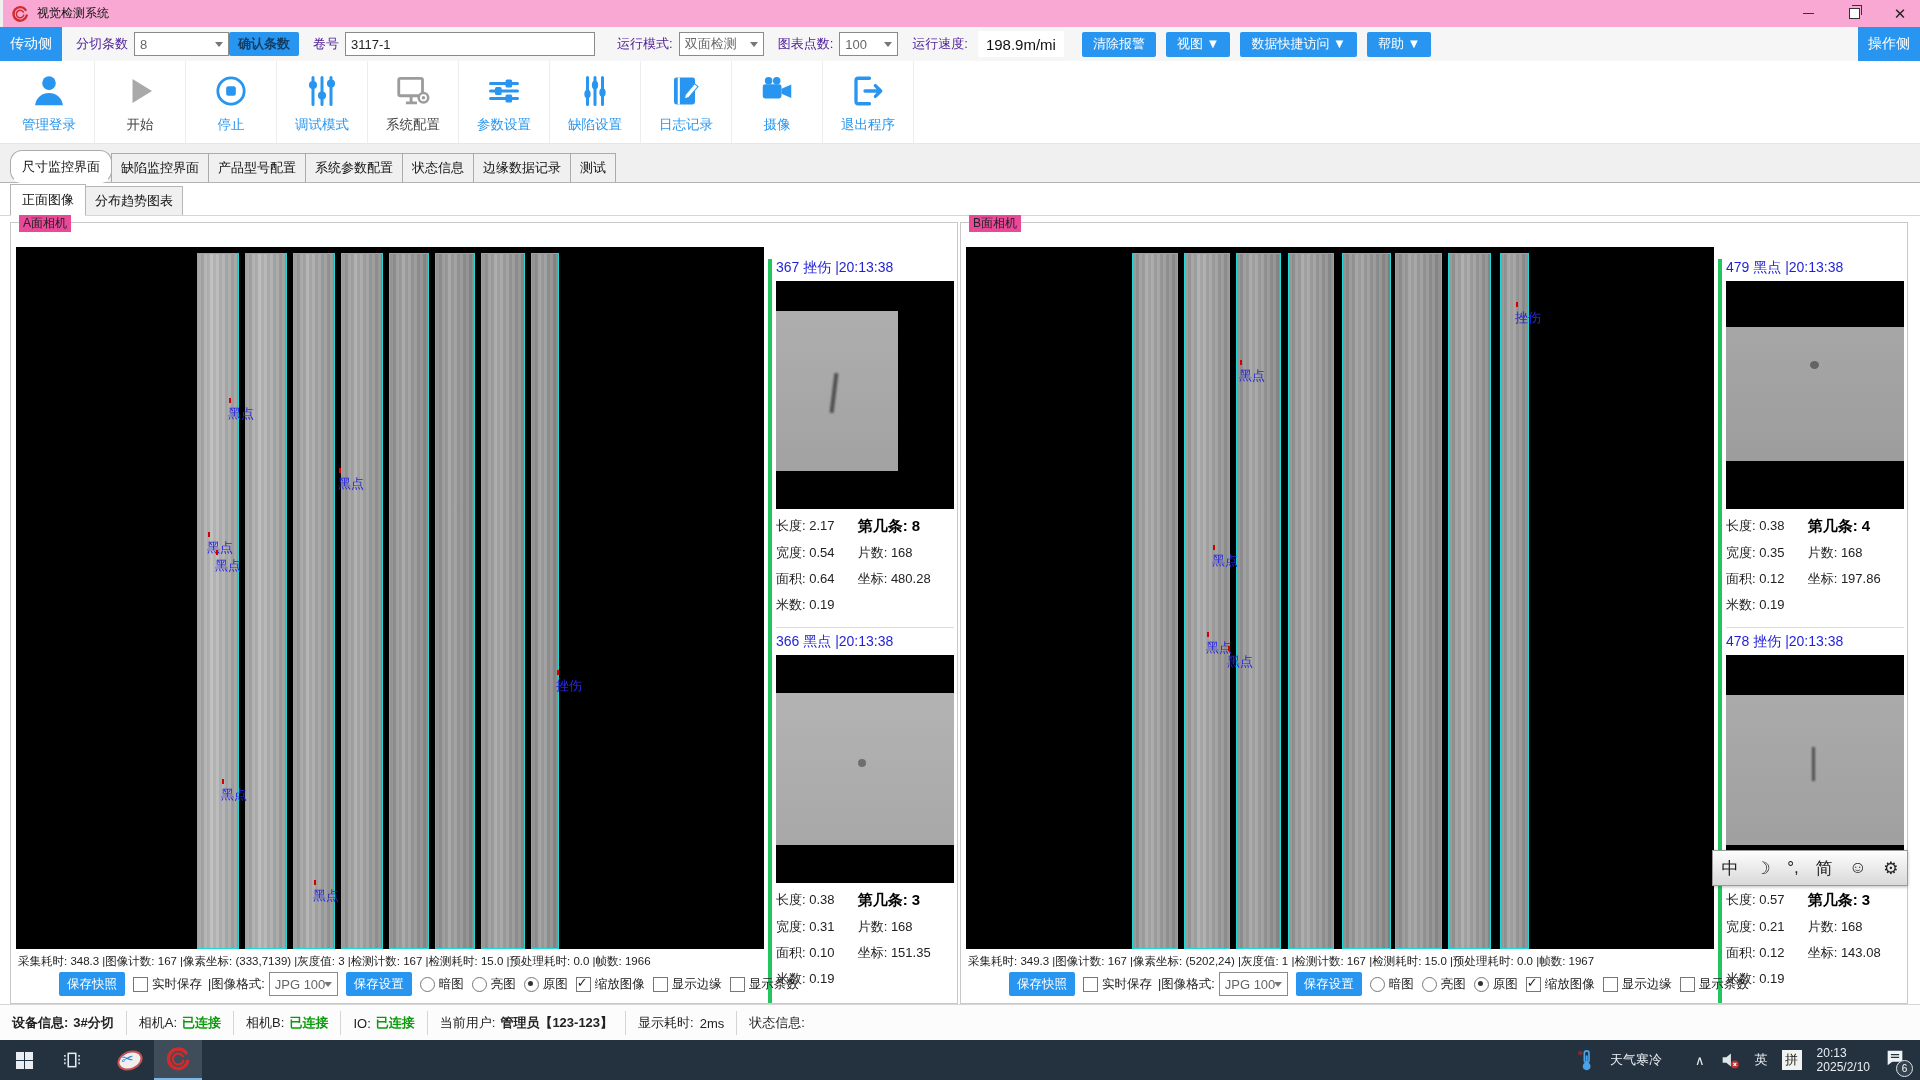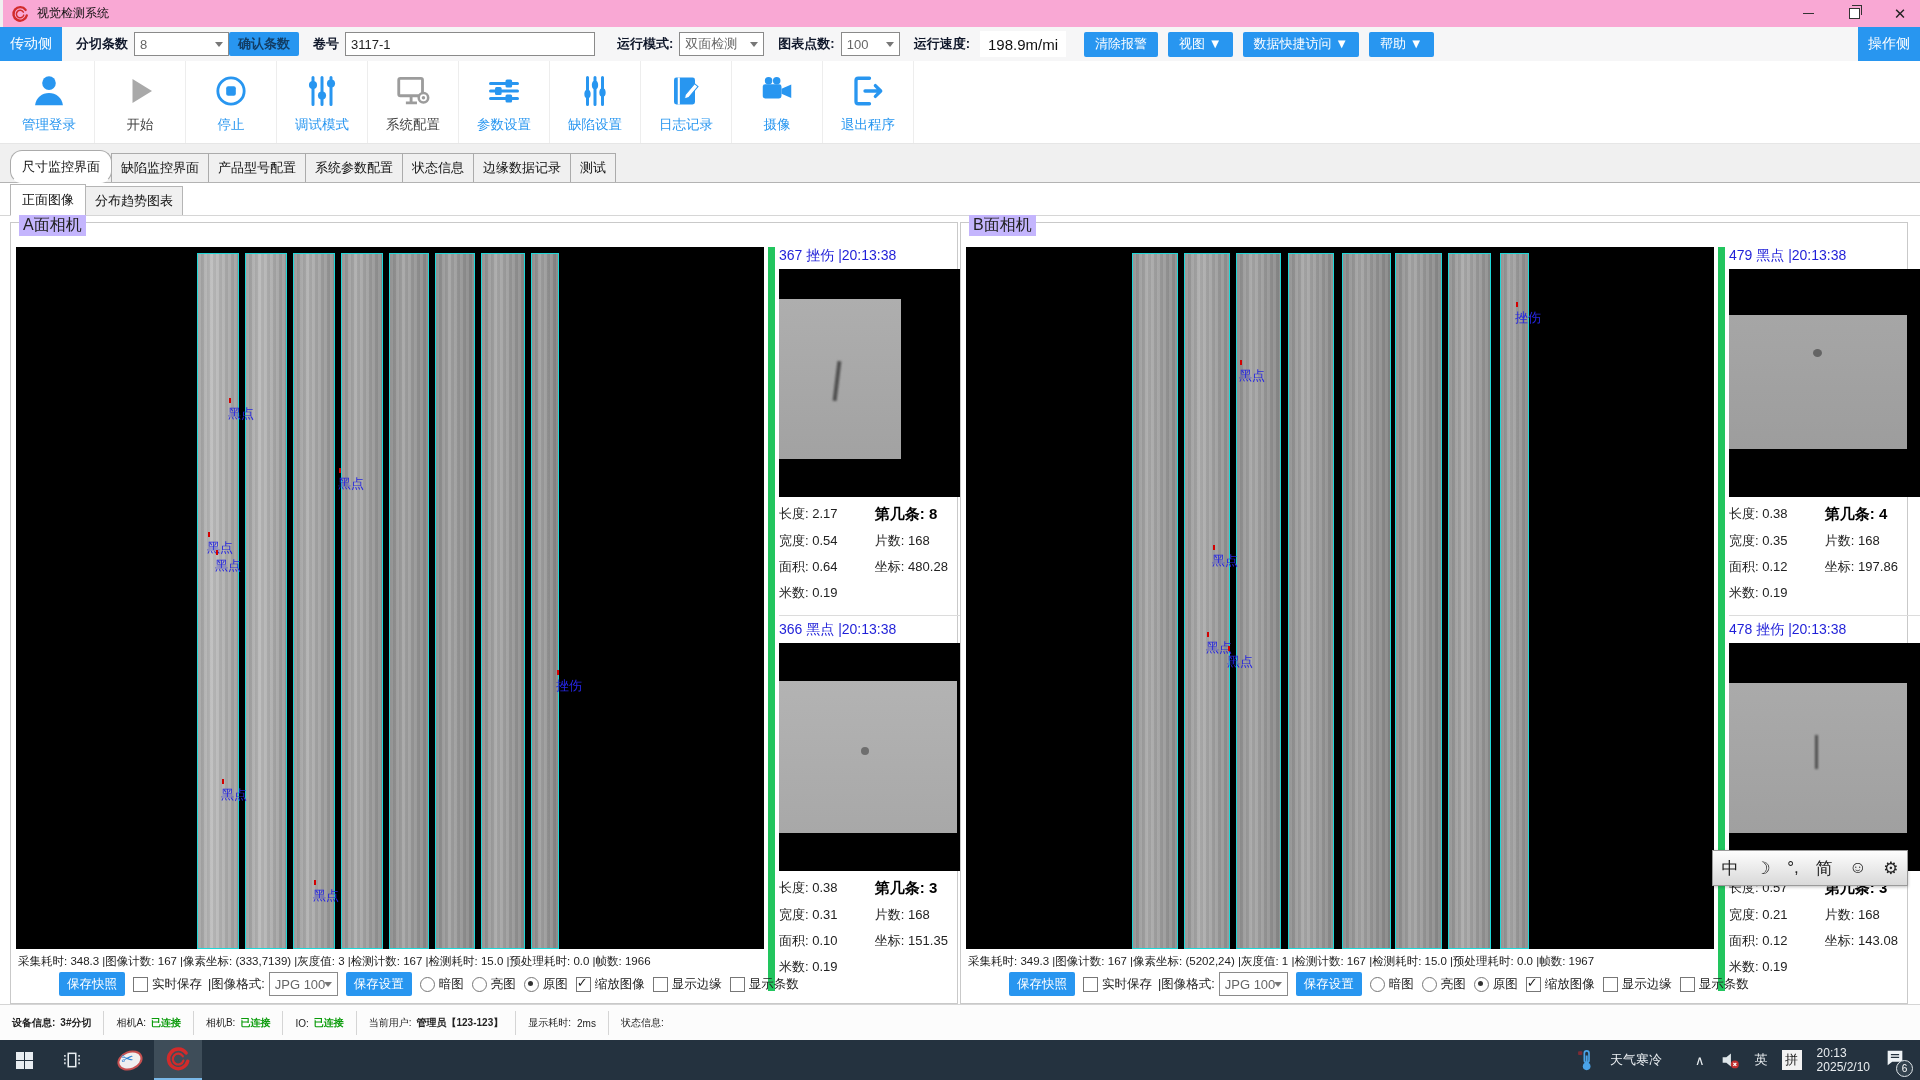--- a/index.html
+++ b/index.html
@@ -16,21 +16,21 @@
   .ic-min{width:11px;height:1px;background:#333;}
   .ic-restore{width:9px;height:9px;border:1px solid #333;position:relative;background:#fff;}
   .ic-restore:before{content:"";position:absolute;left:2px;top:-4px;width:9px;height:9px;border:1px solid #333;border-bottom:none;border-left:none;}
   .ic-close{font-size:15px;line-height:15px;color:#222;}
   
   .toolbar{position:absolute;left:0;top:27px;width:1920px;height:34px;background:#f6f6f7;
            border-bottom:1px solid #e2e2e2;display:flex;align-items:center;}
   .btn-blue{background:#2896f0;color:#fff;font-size:13px;display:flex;align-items:center;
             justify-content:center;border-radius:2px;cursor:default;white-space:nowrap;}
   .side-btn{height:34px;border-radius:0;padding:0 10px;font-size:14px;}
-  .tb-label{font-size:13px;font-weight:bold;color:#0f172a;margin:0 6px 0 14px;white-space:nowrap;}
+  .tb-label{font-size:13px;font-weight:normal;color:#4c1d95;margin:0 6px 0 14px;white-space:nowrap;}
   .selectbox{background:#fff;border:1px solid #8a8a8a;height:22px;display:flex;align-items:center;
              font-size:13px;color:#666;padding-left:5px;position:relative;}
   .selectbox .arr{position:absolute;right:5px;top:9px;width:0;height:0;
                   border-left:4px solid transparent;border-right:4px solid transparent;border-top:5px solid #777;}
   .textinput{background:#fff;border:1px solid #8a8a8a;height:22px;font-size:13px;color:#222;
              padding:0 5px;font-family:"Liberation Sans","DejaVu Sans",sans-serif;}
   .speedbox{background:#fff;height:26px;display:flex;align-items:center;padding:0 8px;
             font-size:15px;color:#111;margin-left:4px;}
   .tb-btn{height:25px;padding:0 11px;margin-left:10px;font-size:13px;}
   .confirm-btn{height:24px;padding:0 9px;color:#123e66;font-weight:bold;}
@@ -52,30 +52,30 @@
   .tabpage{position:absolute;left:0;top:183px;width:1920px;height:821px;background:#fff;}
   .subtabs{position:absolute;left:0;top:5px;width:1920px;height:28px;display:flex;align-items:flex-end;
            padding-left:10px;border-bottom:1px solid #d6d6d6;box-sizing:border-box;}
   .subtab{font-size:13px;color:#111;background:#f0f0f0;border:1px solid #b5b5b5;border-bottom:none;
           padding:5px 9px;margin-right:-1px;white-space:nowrap;}
   .subtab.active{background:#fff;margin-bottom:-1px;padding:6px 11px;border-bottom:1px solid #fff;z-index:2;}
   
   .gb{position:absolute;border:1px solid #c9c9c9;background:#fff;}
   .gb-a{left:10px;top:39px;width:946px;height:780px;}
   .gb-b{left:960px;top:39px;width:946px;height:780px;}
-  .gb-title{position:absolute;top:-8px;left:8px;background:#c4b5fd;padding:0 4px;font-size:16px;color:#222;z-index:3;}
+  .gb-title{position:absolute;top:-8px;left:8px;background:#ec4899;padding:0 4px;font-size:12px;color:#222;z-index:3;}
   .cam-img{position:absolute;left:5px;top:24px;width:748px;height:702px;background:#000;overflow:hidden;}
   .strip{position:absolute;top:6px;bottom:0;border:1px solid #1fd8d8;box-sizing:border-box;}
   .strip:after{content:"";position:absolute;left:0;top:0;right:0;bottom:0;
     background:repeating-linear-gradient(90deg,rgba(255,255,255,.07) 0 3px,rgba(0,0,0,.05) 3px 6px),
                linear-gradient(90deg,rgba(0,0,0,.12),rgba(255,255,255,.09) 35%,rgba(0,0,0,.05) 70%,rgba(0,0,0,.14));}
   .dlabel{position:absolute;font-size:13px;color:#2626e0;white-space:nowrap;z-index:2;}
   .dlabel:before{content:"";position:absolute;left:1px;top:-7px;width:2px;height:5px;background:#d40000;}
   
-  .cards{position:absolute;left:757px;top:24px;width:182px;height:744px;border-left:7px solid #22c55e;padding-left:31px;}
+  .cards{position:absolute;left:757px;top:36px;width:182px;height:744px;border-left:4px solid #22c55e;}
   .card{position:absolute;left:4px;right:0;}
   .card1{top:0;height:368px;border-bottom:1px solid #dcdcdc;}
   .card2{top:374px;height:370px;}
   .card-h{font-size:14px;color:#1f1fd8;height:22px;white-space:nowrap;}
   .thumb{position:relative;background:#000;height:228px;overflow:hidden;}
   .thumb .gray{position:absolute;background:linear-gradient(180deg,#aeaeae,#a2a2a2);}
   .mark-dot{position:absolute;border-radius:50%;background:#6e6e6e;filter:blur(.6px);}
   .mark-streak{position:absolute;width:4px;background:#4f4f4f;filter:blur(1.3px);transform:rotate(7deg);}
   .fields{display:grid;grid-template-columns:1fr 1.18fr;row-gap:8px;padding-top:8px;font-size:13px;color:#222;}
   .fields .big{font-size:15px;font-weight:bold;color:#000;}
@@ -83,21 +83,21 @@
   .cam-status{position:absolute;left:7px;top:731px;width:742px;font-size:11.5px;color:#222;white-space:nowrap;overflow:hidden;}
   .cam-controls{position:absolute;left:5px;top:748px;height:26px;display:flex;align-items:center;font-size:12.5px;color:#222;white-space:nowrap;}
   .sm-btn{height:24px;padding:0 8px;font-size:12.5px;margin-left:43px;}
   .cb{width:13px;height:13px;border:1px solid #777;background:#fff;margin:0 4px 0 8px;position:relative;flex:none;}
   .cb.checked:after{content:"✓";position:absolute;left:0px;top:-3px;font-size:13px;color:#222;}
   .rb{width:13px;height:13px;border:1px solid #777;border-radius:50%;background:#fff;margin:0 4px 0 8px;position:relative;flex:none;}
   .rb.checked:after{content:"";position:absolute;left:3px;top:3px;width:5px;height:5px;border-radius:50%;background:#333;}
   .fmt-select{width:62px;height:22px;margin-left:4px;}
   
   .statusbar{position:absolute;left:0;top:1004px;width:1920px;height:36px;background:#fcfcfc;
-             border-top:1px solid #d5d5d5;display:flex;align-items:center;font-size:10px;color:#222;}
+             border-top:1px solid #d5d5d5;display:flex;align-items:center;font-size:13px;color:#222;}
   .seg{padding:0 12px;border-right:1px solid #d5d5d5;height:24px;display:flex;align-items:center;white-space:nowrap;}
   .seg b{margin-left:5px;}
   .green{color:#0a9b0a;font-weight:bold;margin-left:5px;}
   
   .imebar{position:absolute;left:1712px;top:850px;width:194px;height:34px;z-index:50;
           background:linear-gradient(#fdfdfd,#d9d9d9);border:1px solid #9a9a9a;
           display:flex;align-items:center;justify-content:space-around;font-size:17px;color:#222;
           box-shadow:0 1px 3px rgba(0,0,0,.25);}
   
   .taskbar{position:absolute;left:0;top:1040px;width:1920px;height:40px;background:#24323f;

